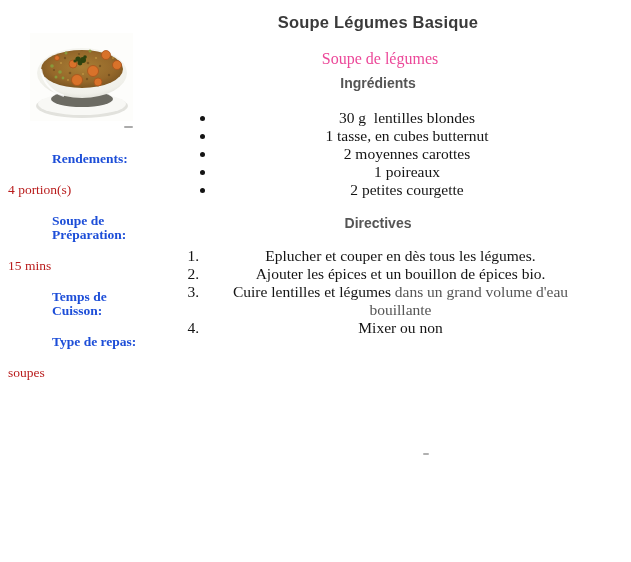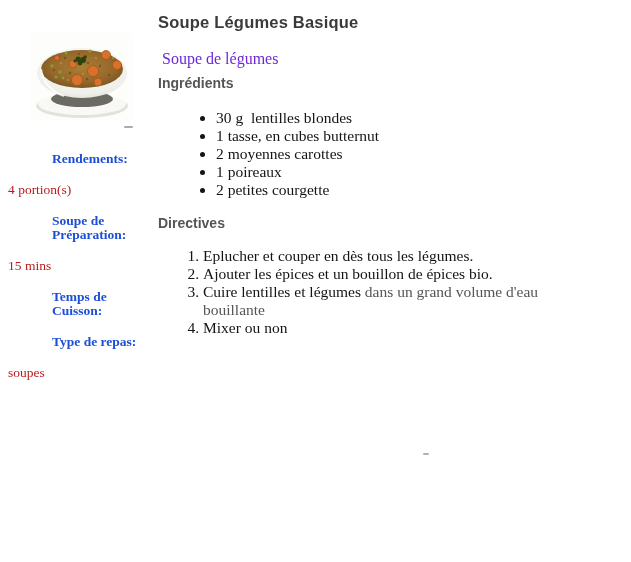--- a/index.html
+++ b/index.html
@@ -45,35 +45,36 @@
   }
   .meta .meta-label { font-weight: bold; color: #1d4ed8; margin-left: 44px; }
   .meta .meta-value { font-weight: normal; color: #b91c1c; }
 
   
   .right-col {
     position: absolute;
     left: 158px;
     top: 0;
     width: 440px;
+    text-align: center;
   }
   h1.title {
     margin: 13px 0 0 0;
     font-family: "Liberation Sans", sans-serif;
     font-size: 16.5px;
     line-height: 19px;
     font-weight: bold;
     color: #3a3a3a;
     letter-spacing: 0.2px;
   }
   p.subtitle {
     margin: 17px 0 0 4px;
     font-size: 16px;
     line-height: 19px;
-    color: #6d28d9;
+    color: #ec4899;
   }
   h2.section-heading {
     font-family: "Liberation Sans", sans-serif;
     font-size: 14px;
     line-height: 17px;
     font-weight: bold;
     color: #555555;
   }
   h2.ingredients-heading { margin: 7px 0 0 0; }
   h2.directions-heading  { margin: 16px 0 0 0; }

